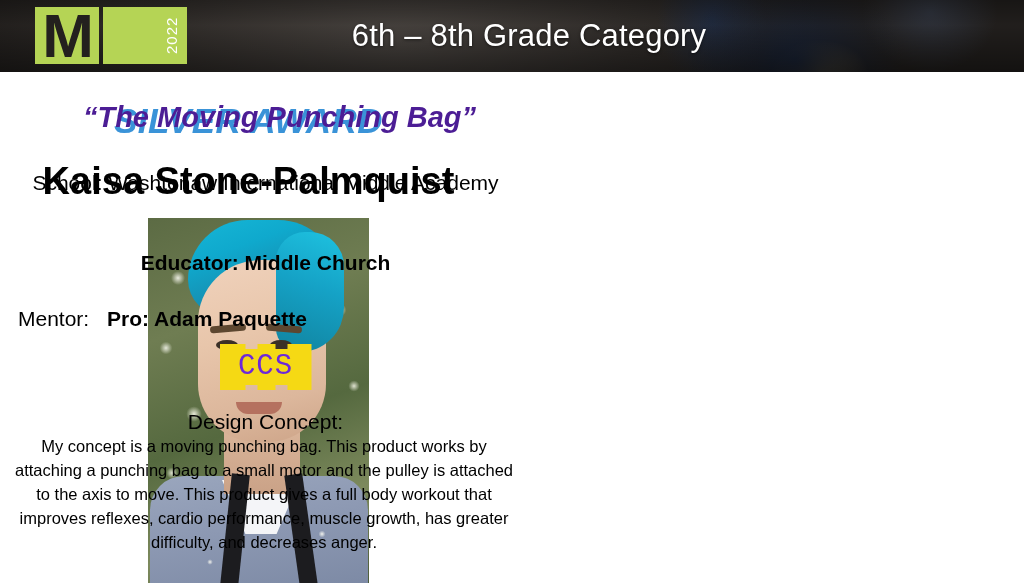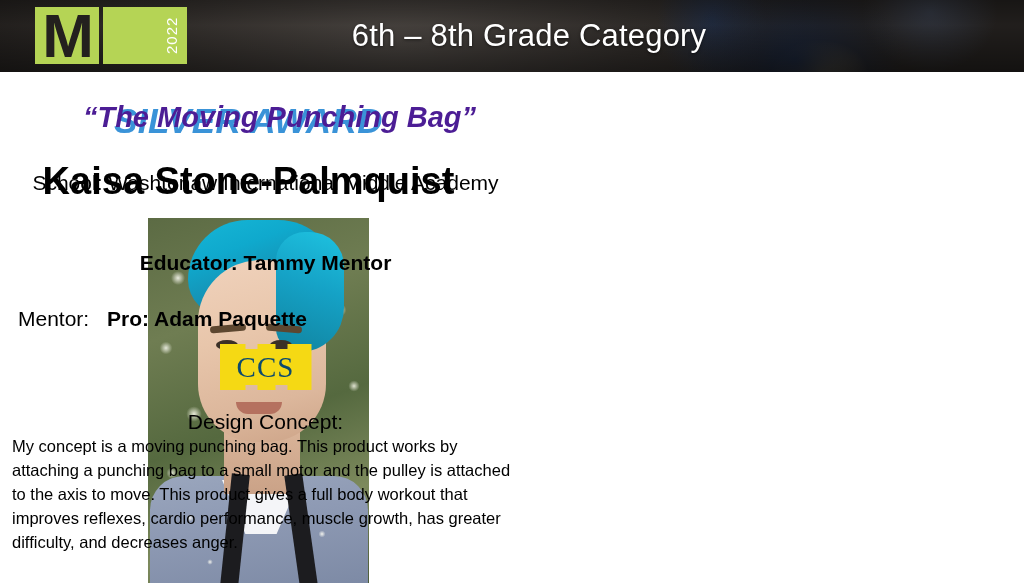--- a/index.html
+++ b/index.html
@@ -280,22 +280,22 @@
     clip-path: polygon(
       0 0, 26px 0, 26px 5px, 38px 5px, 38px 0,
       56px 0, 56px 5px, 68px 5px, 68px 0, 92px 0,
       92px 46px, 68px 46px, 68px 41px, 56px 41px, 56px 46px,
       38px 46px, 38px 41px, 26px 41px, 26px 46px, 0 46px
     );
   }
   .ccs-logo-text {
     position: absolute;
     inset: 0;
-    color: #0c4a6e;
-    font-family: Liberation Serif, serif;
+    color: #6d28d9;
+    font-family: Liberation Mono, monospace;
     font-size: 29px;
     font-weight: 400;
     letter-spacing: 1px;
     line-height: 46px;
     text-align: center;
   }
   .ccs-person {
     font-size: 21px;
     font-weight: 700;
     margin-left: 22px;
@@ -308,21 +308,21 @@
     width: 495px;
     text-align: center;
     font-size: 21px;
     font-weight: 400;
     color: #000;
   }
   .concept-body {
     position: absolute;
     left: 12px; top: 434px;
     width: 504px;
-    text-align: left;
+    text-align: center;
     font-size: 16.5px;
     line-height: 24px;
     color: #000;
   }
 </style>
 </head>
 <body>
 
 <div class="banner">
   <div class="banner-photo"></div>
@@ -360,21 +360,21 @@
   <div class="portrait-strap r"></div>
 </div>
 
 <div class="project-title">“The Moving Punching Bag”</div>
 
 <div class="school-line">
   <span>School:</span>
   <b>Washtenaw International Middle Academy</b>
 </div>
 
-<div class="educator-line">Educator: Tammy Mentor</div>
+<div class="educator-line">Educator: Middle Church</div>
 
 <div class="mentor-line">
   <span>Mentor:</span>
   <span class="mentor-name">Pro: Adam Paquette</span>
 </div>
 
 <div class="ccs-row">
   <div class="ccs-logo">
     <div class="ccs-logo-text">CCS</div>
   </div>

